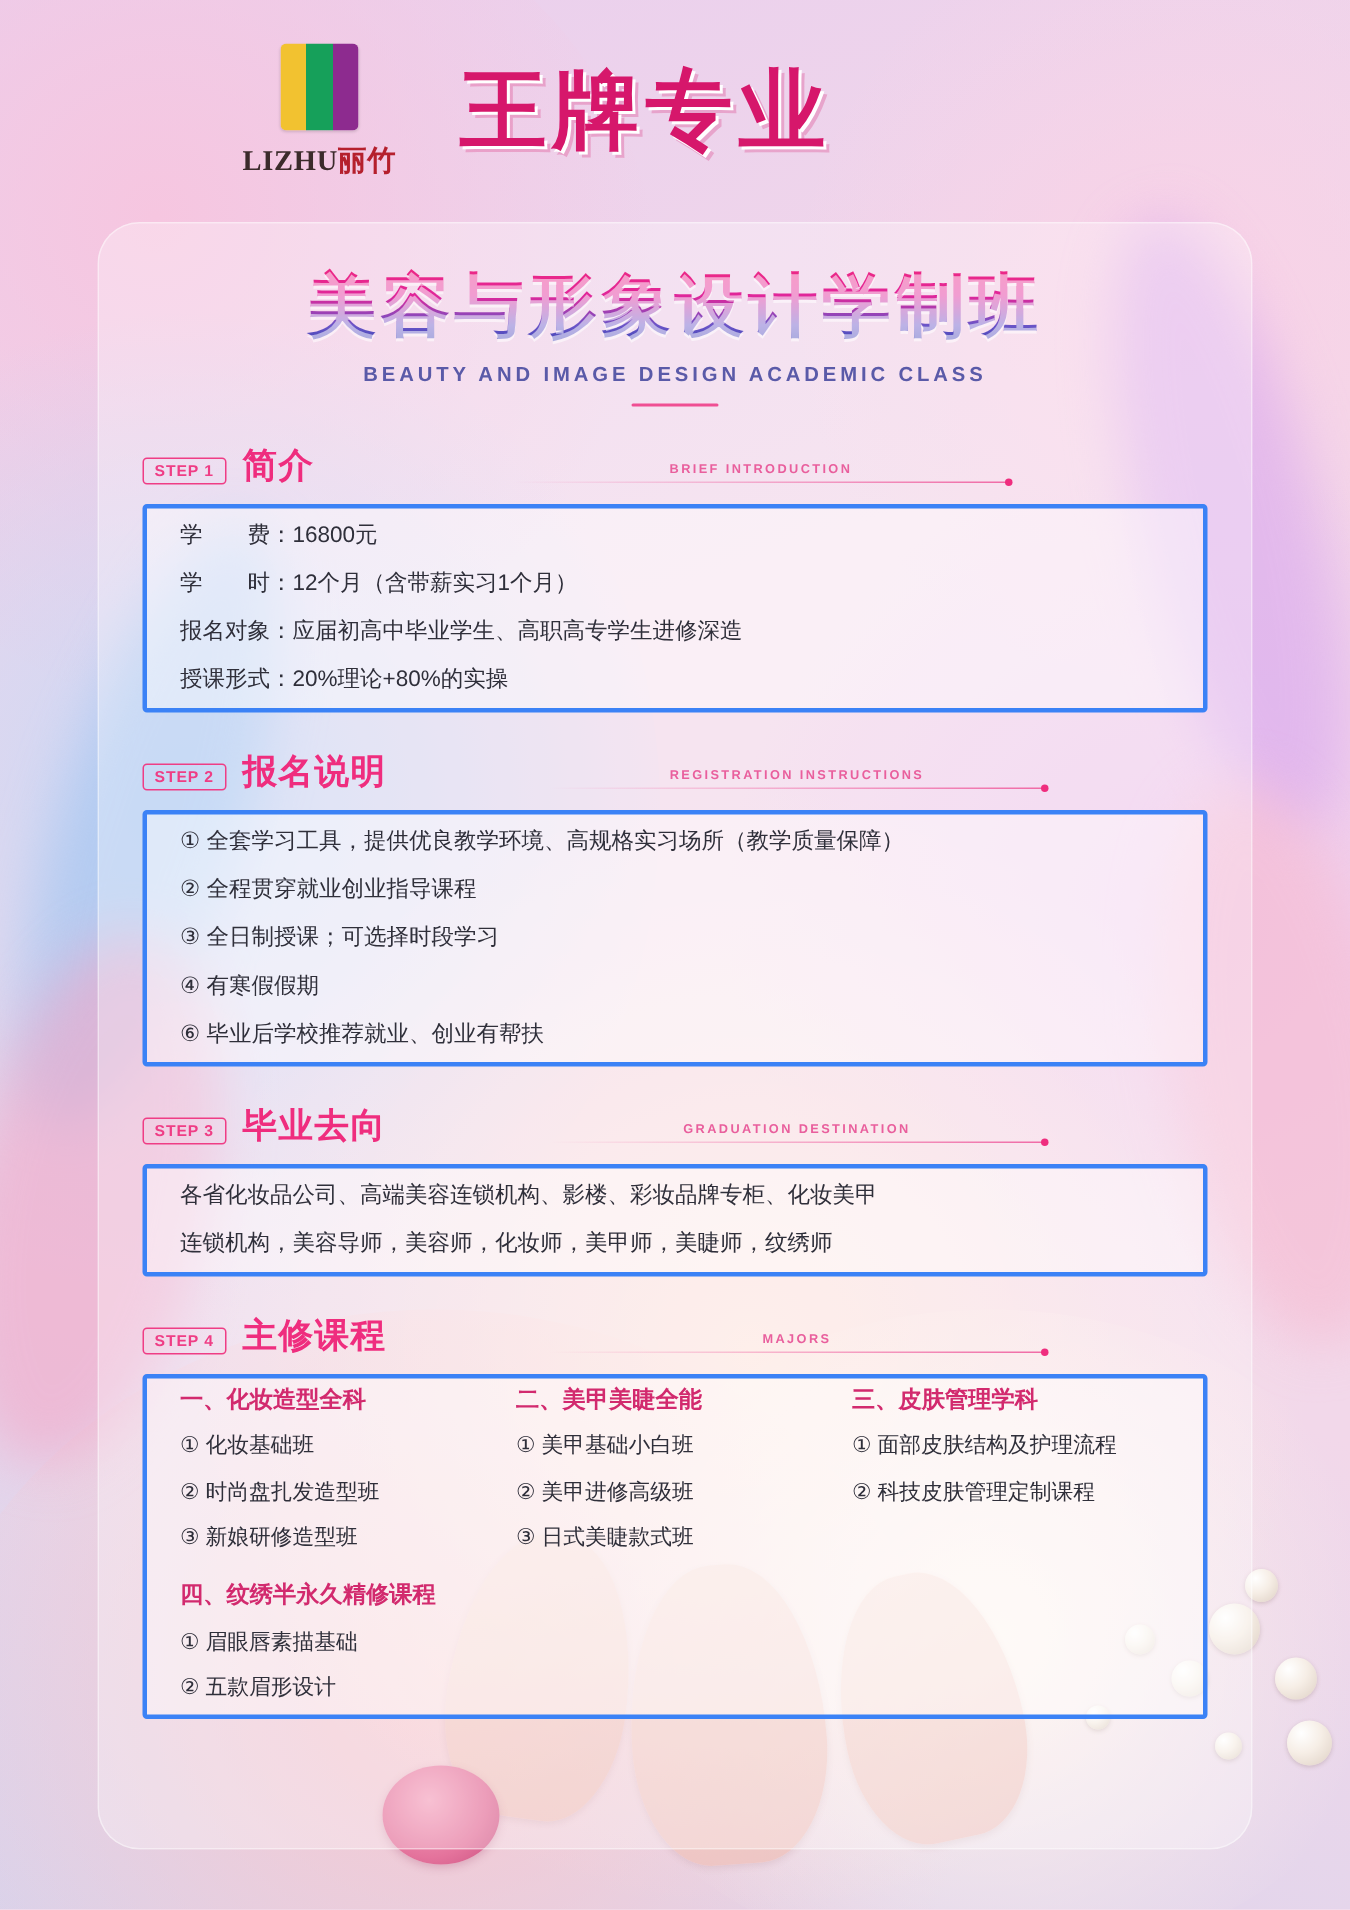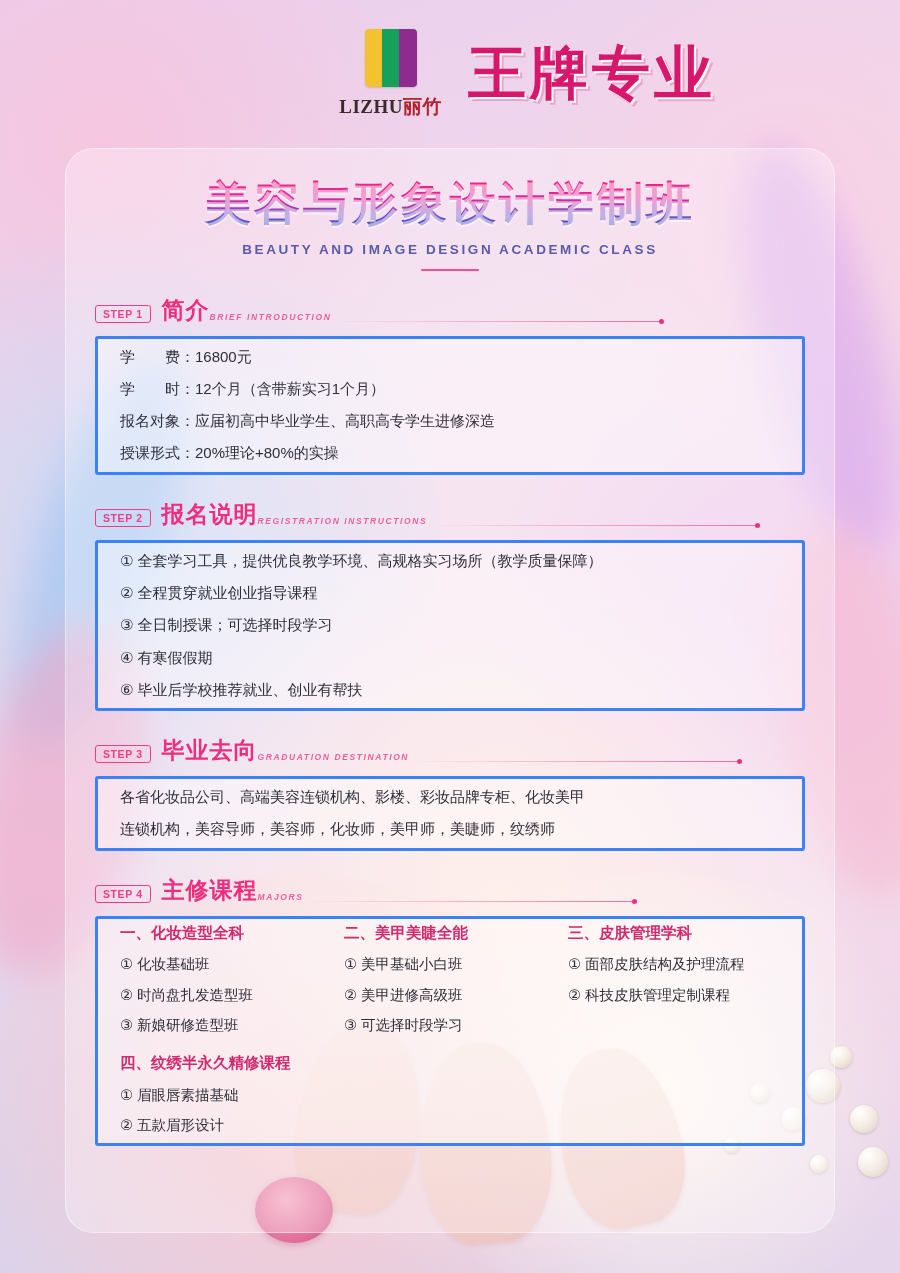--- a/index.html
+++ b/index.html
@@ -40,21 +40,21 @@
          background:radial-gradient(circle at 32% 28%, #ffffff 0%, #f6eee6 45%, #ded0c4 100%);
          box-shadow:0 1px 3px rgba(120,90,80,.25);}
   .nail{position:absolute;border-radius:46% 46% 38% 38%/60% 60% 40% 40%;
         background:linear-gradient(160deg,#f7d7cf,#eebdb6);box-shadow:0 2px 5px rgba(150,100,100,.2);}
   .rose{position:absolute;border-radius:50%;
         background:radial-gradient(circle at 40% 35%, #f5a6c0 0%, #e4739c 60%, #c94f7f 100%);
         box-shadow:0 2px 6px rgba(160,60,100,.25);}
 
   
   #header{position:absolute;left:0;top:0;width:716px;height:148px;z-index:5;
-          display:flex;align-items:center;justify-content:flex-end;gap:26px;}
+          display:flex;align-items:center;justify-content:center;gap:42px;}
   .logo-wrap{display:flex;flex-direction:column;align-items:center;}
   .logo-mark{width:52px;height:58px;border-radius:4px;overflow:hidden;display:flex;
              box-shadow:0 1px 2px rgba(0,0,0,.15);}
   .logo-mark i{display:block;flex:1;height:100%;}
   .logo-text{margin-top:7px;font-size:19px;font-weight:bold;color:#3b2b2b;letter-spacing:.5px;
              font-family:"Liberation Serif","DejaVu Serif",serif;}
   .logo-text .cn{color:#b5202d;font-size:19px;}
   .headline{font-size:58px;font-weight:bold;letter-spacing:4px;
             font-family:"DejaVu Sans","Liberation Sans",sans-serif;
             color:#d6176b;
@@ -76,21 +76,21 @@
               font-family:"DejaVu Sans","Liberation Sans",sans-serif;}
   .sub-title{margin-top:9px;font-size:13.5px;letter-spacing:2.6px;color:#5a5aa8;font-weight:bold;}
   .divider{margin:12px auto 0;width:58px;height:2px;background:#ef4f93;border-radius:2px;}
 
   .sec-head{display:flex;align-items:flex-end;margin:24px 0 10px;position:relative;}
   .step-badge{border:1px solid #ef3d85;color:#ef3d85;font-size:10.5px;letter-spacing:.6px;
               padding:2px 7px;border-radius:3px;margin-right:11px;margin-bottom:3px;
               font-weight:bold;white-space:nowrap;}
   .sec-title{font-size:23px;font-weight:bold;color:#ef2d7e;letter-spacing:1px;
              font-family:"DejaVu Sans","Liberation Sans",sans-serif;}
-  .sec-en-wrap{flex:1;display:flex;align-items:flex-end;margin-bottom:4px;font-style:italic;}
+  .sec-en-wrap{flex:1;display:flex;flex-direction:column;align-items:center;margin-bottom:4px;}
   .sec-en{font-size:8.5px;letter-spacing:1.6px;color:#e95f9d;font-weight:bold;}
   .sec-rule{margin-top:4px;width:100%;max-width:330px;height:1px;
             background:linear-gradient(90deg,rgba(240,90,150,0) 0%, #f06ba6 100%);position:relative;}
   .sec-rule::after{content:"";position:absolute;right:-3px;top:-2px;width:5px;height:5px;
                    border-radius:50%;background:#ef2d7e;}
 
   .panel{border:3px solid #3b82f6;border-radius:3px;background:rgba(255,255,255,0.42);
          padding:2px 22px;}
   .panel p{margin:0;padding:4px 0;font-size:15px;color:#2f2f3a;line-height:1.62;}
   .panel p .lbl{letter-spacing:0;}
@@ -216,21 +216,21 @@
       <div class="col">
         <div class="col-h">一、化妆造型全科</div>
         <p>① 化妆基础班</p>
         <p>② 时尚盘扎发造型班</p>
         <p>③ 新娘研修造型班</p>
       </div>
       <div class="col">
         <div class="col-h">二、美甲美睫全能</div>
         <p>① 美甲基础小白班</p>
         <p>② 美甲进修高级班</p>
-        <p>③ 可选择时段学习</p>
+        <p>③ 日式美睫款式班</p>
       </div>
       <div class="col">
         <div class="col-h">三、皮肤管理学科</div>
         <p>① 面部皮肤结构及护理流程</p>
         <p>② 科技皮肤管理定制课程</p>
       </div>
     </div>
     <div class="full-block">
       <div class="col-h">四、纹绣半永久精修课程</div>
       <p>① 眉眼唇素描基础</p>

